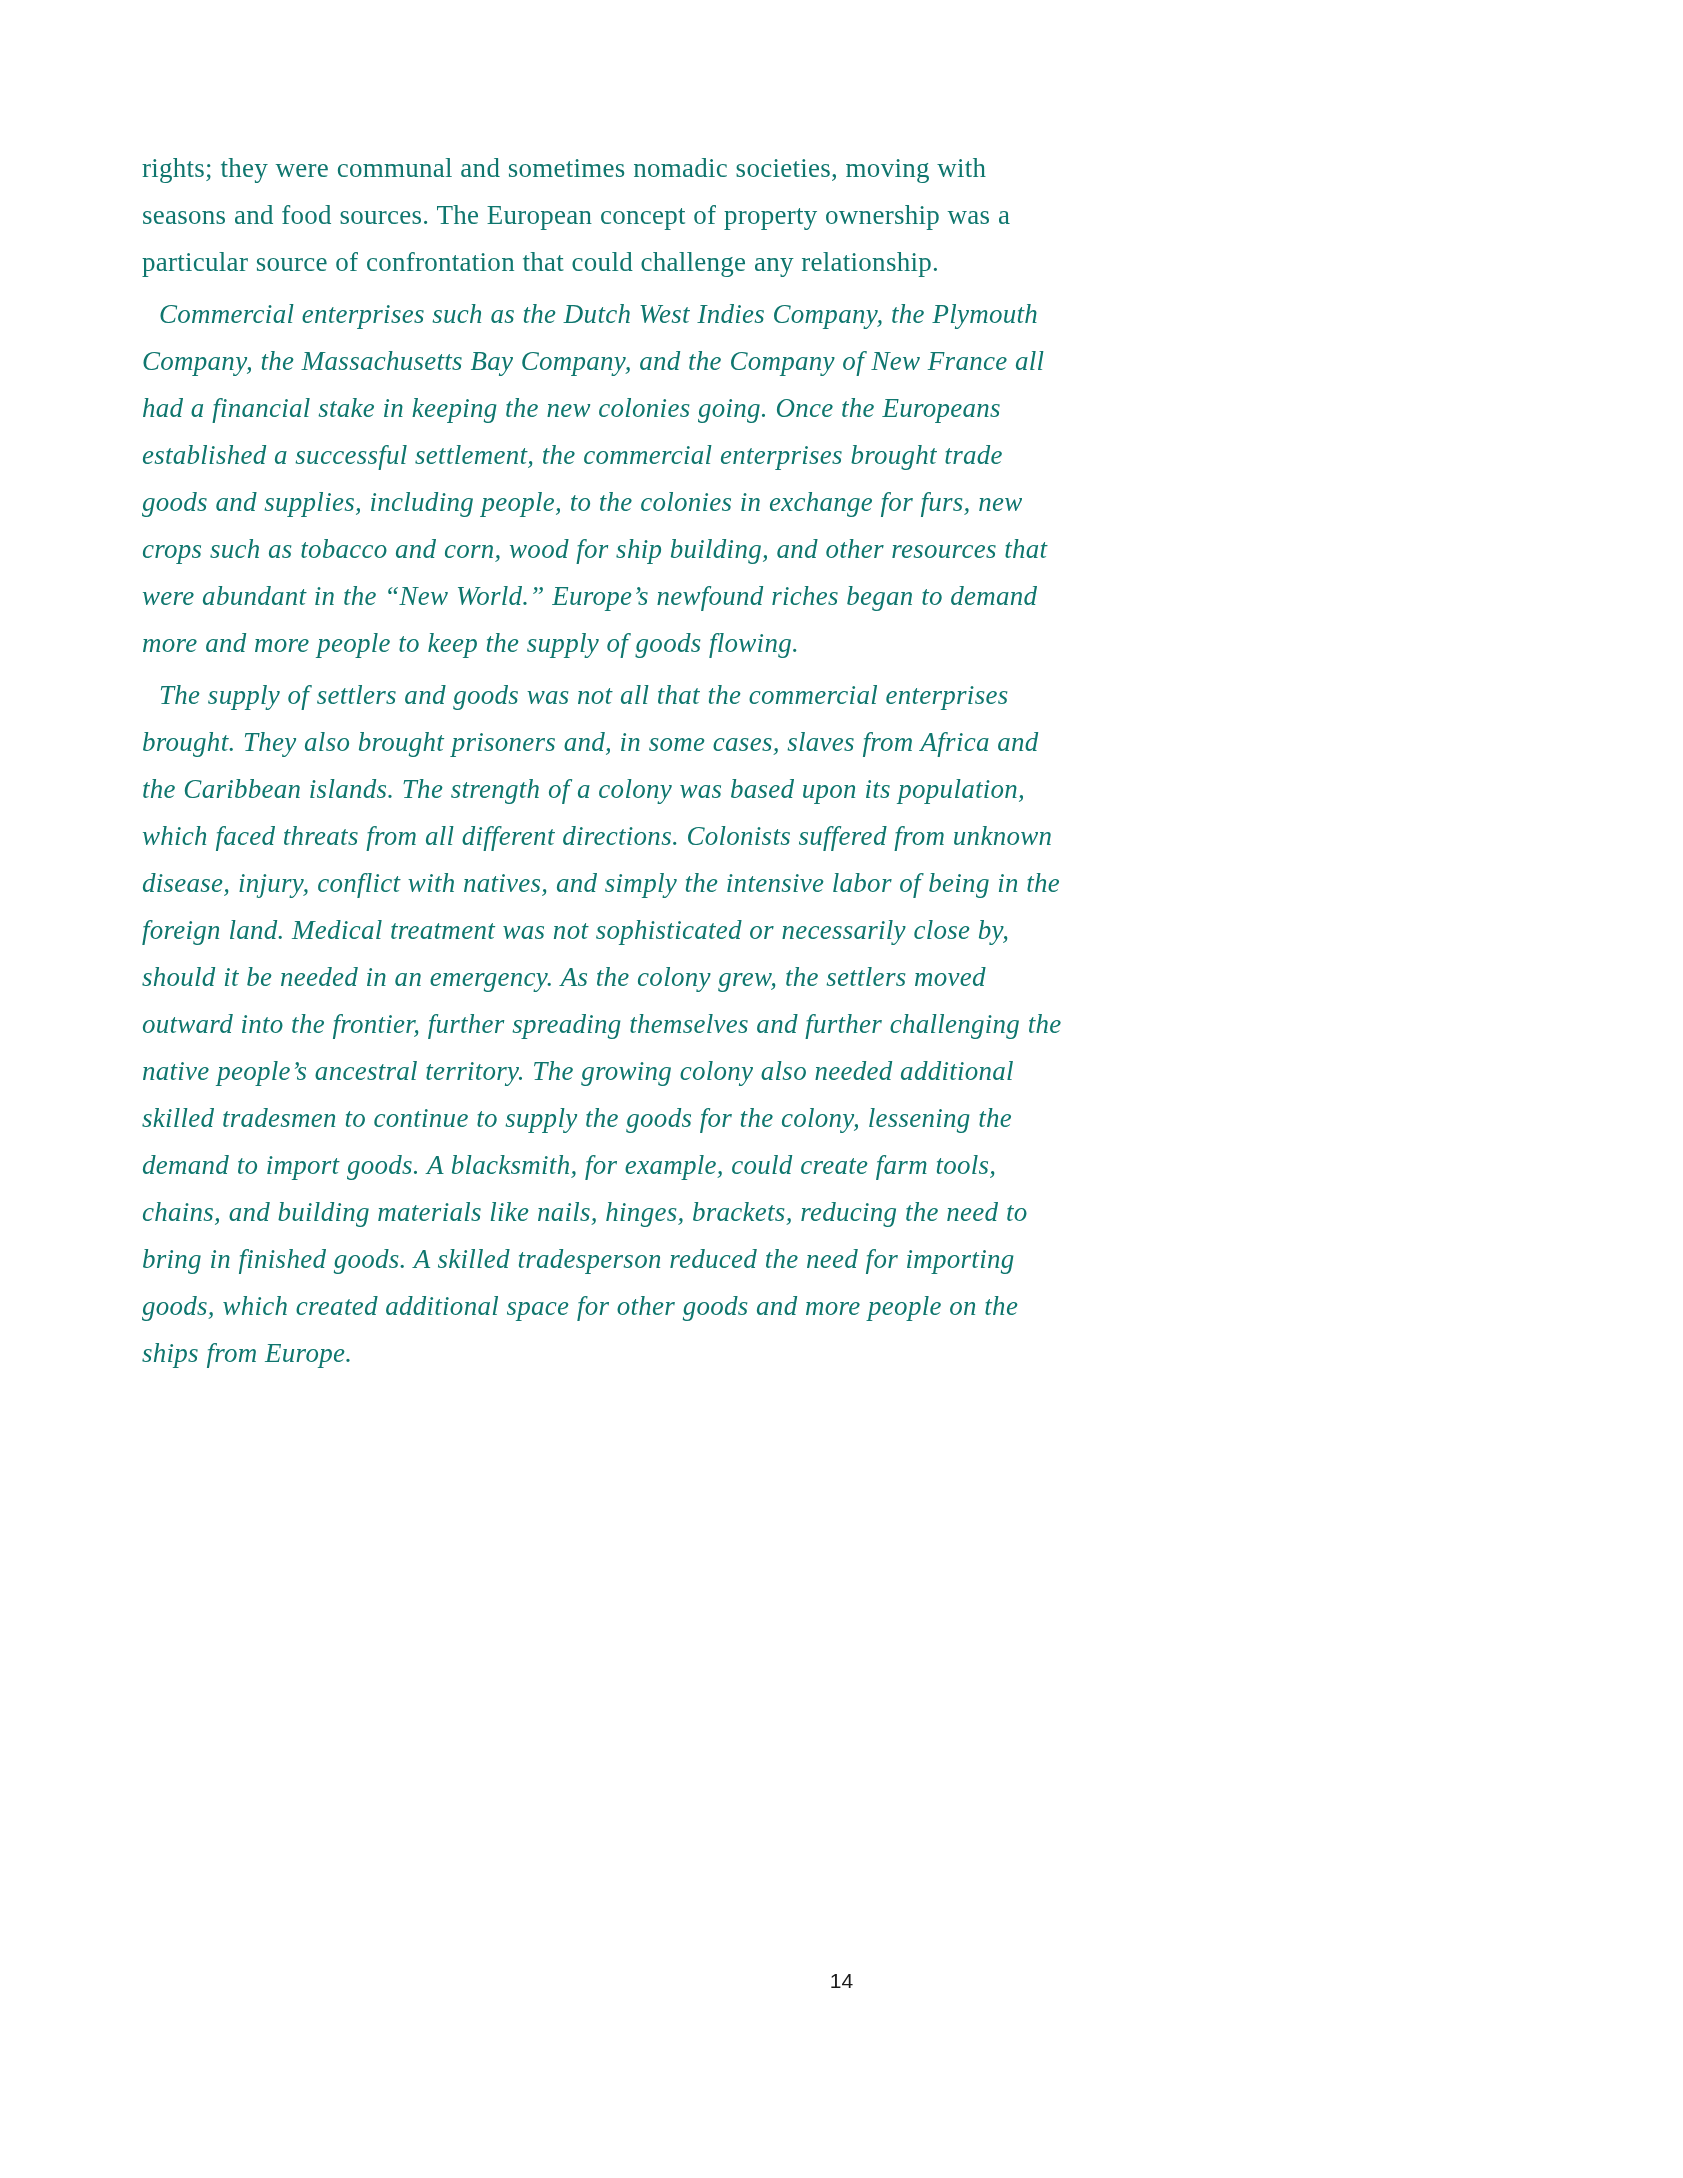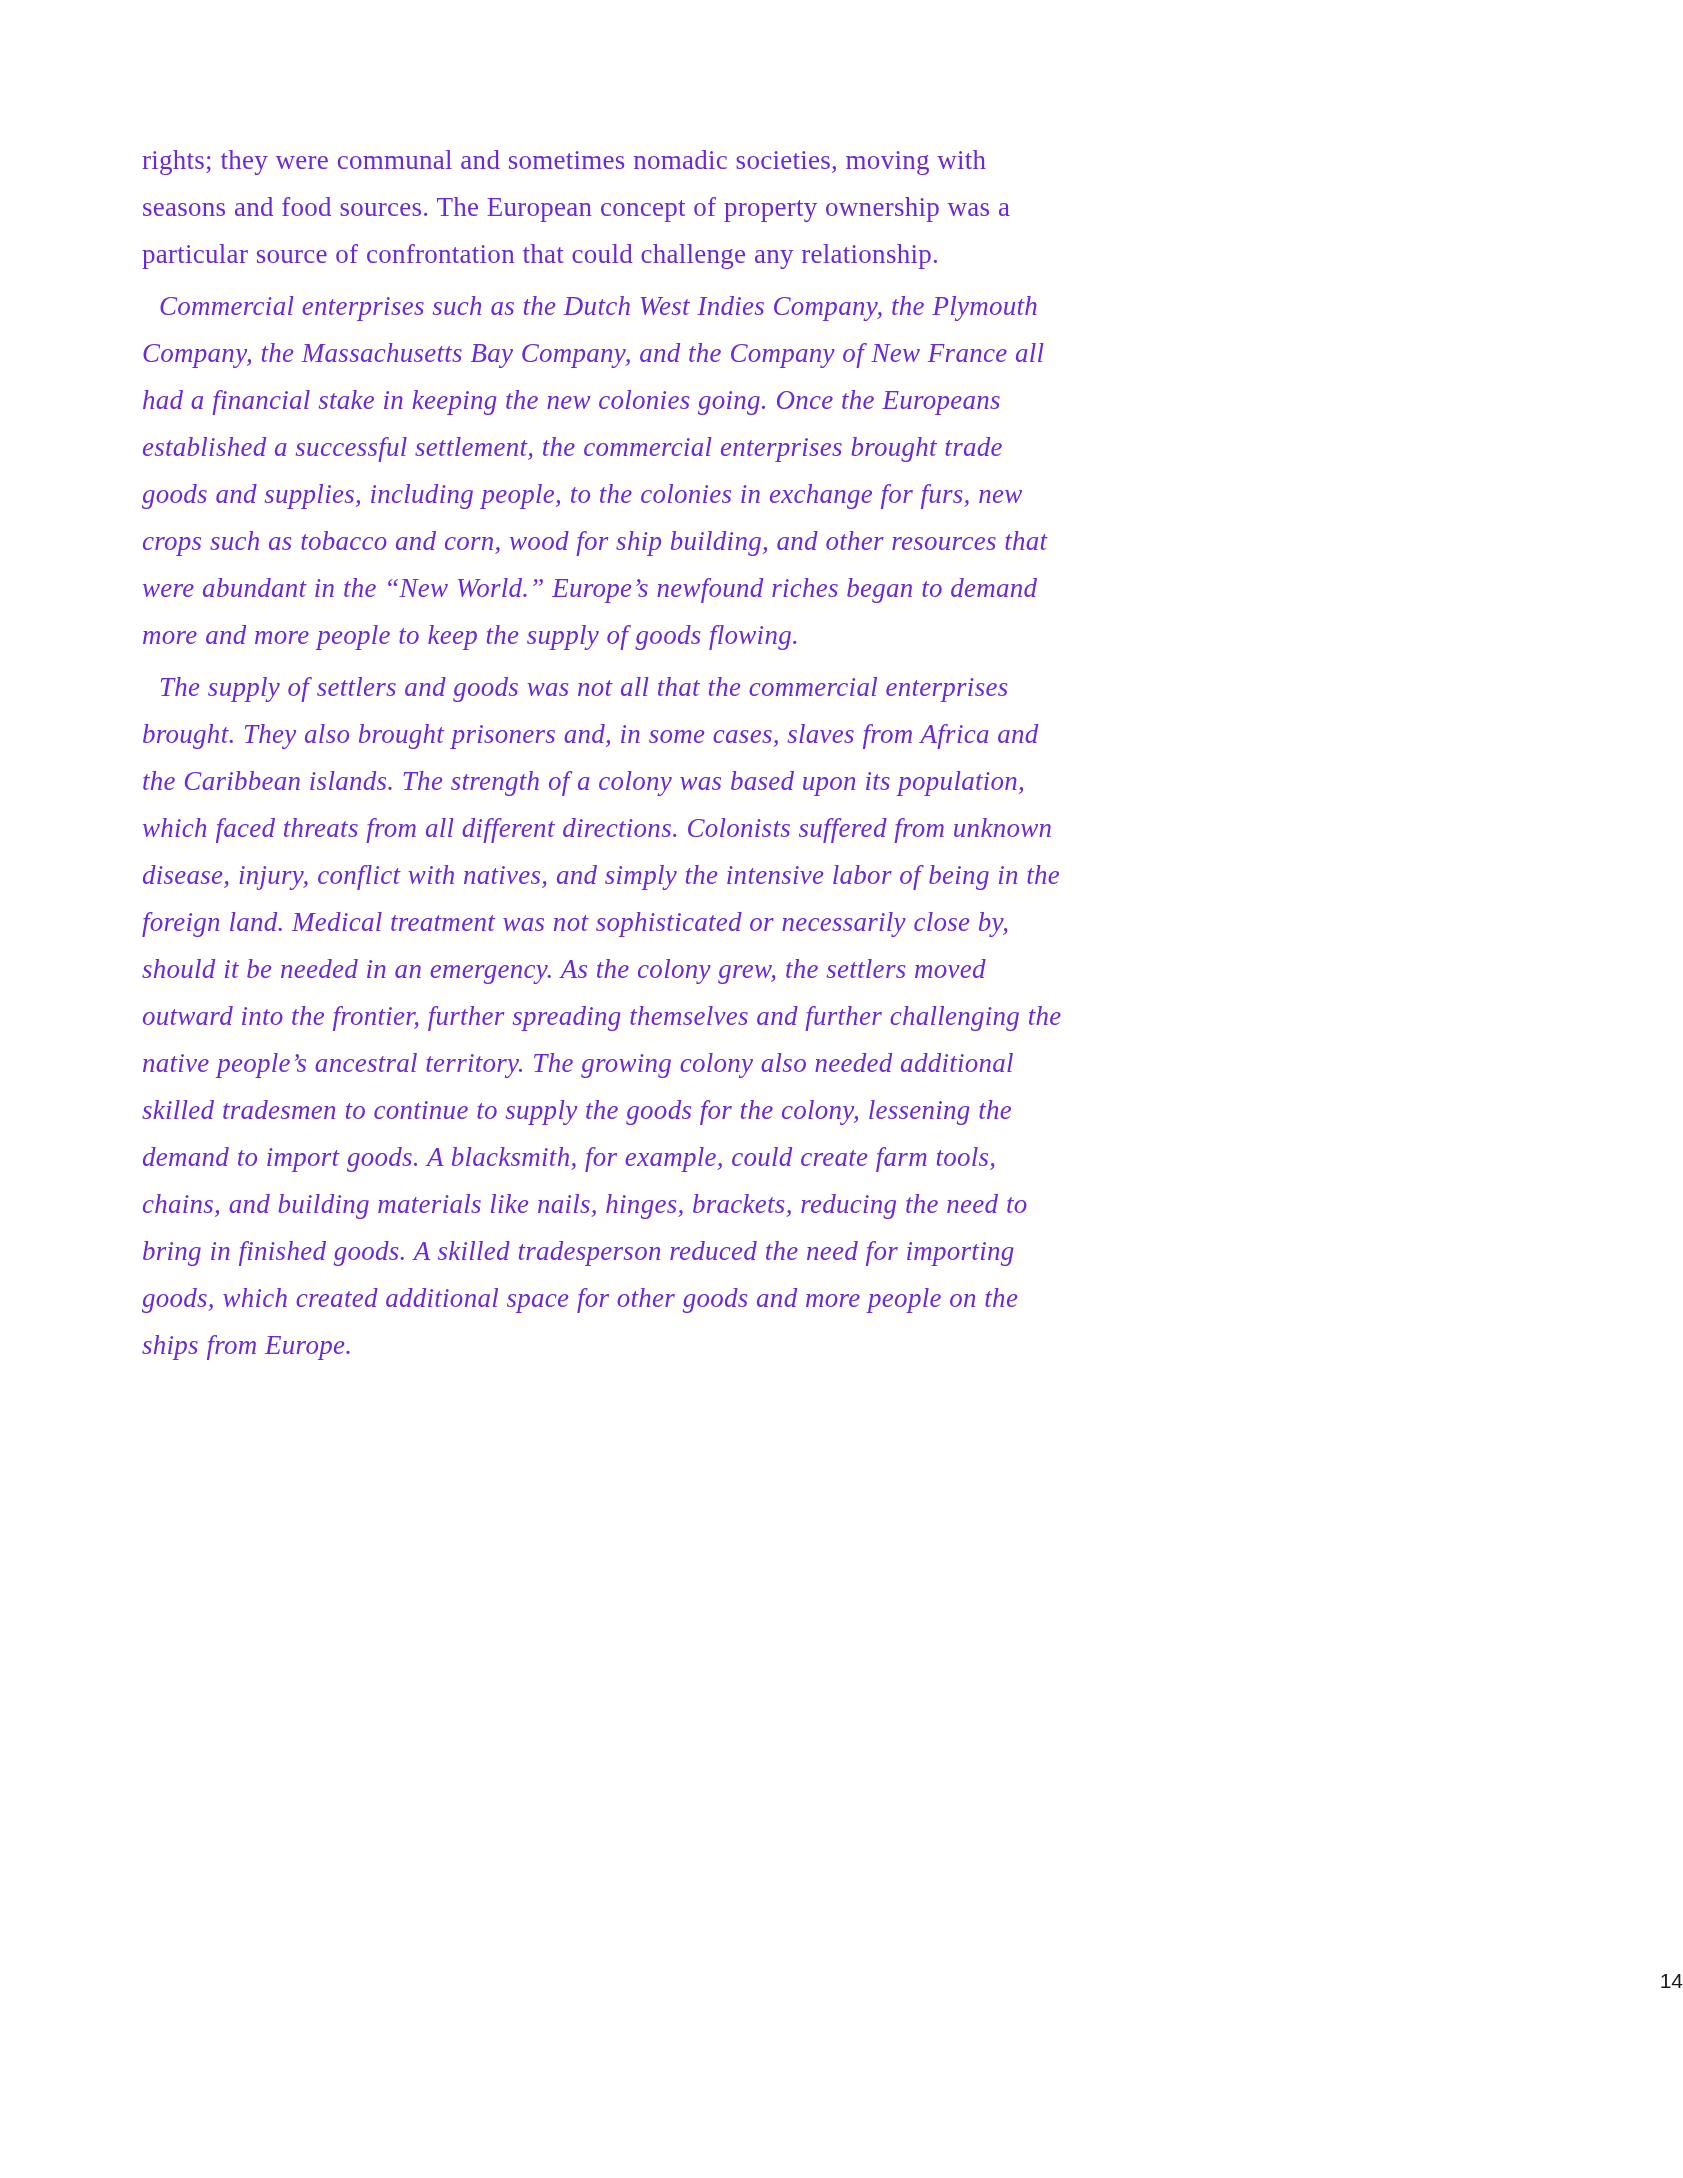--- a/index.html
+++ b/index.html
@@ -24,44 +24,44 @@
   }
 
   .page-body {
     position: absolute;
     left: 142px;
     top: 137px;
     width: 921px;
   }
 
   .para {
-    margin: 0 0 5px 0;
+    margin: 8px 0 5px 0;
     font-size: 27px;
     line-height: 47px;
     text-align: left;
-    color: #6d28d9;
+    color: #0f766e;
     letter-spacing: 0.01em;
     word-spacing: 0.02em;
   }
 
   .para + .para {
     margin-top: 4px;
     font-style: italic;
   }
 
   .para.indent {
     text-indent: 17px;
   }
 
   .page-number {
     position: absolute;
     left: 0;
     right: 0;
     top: 1968px;
-    text-align: right;
+    text-align: center;
     font-family: "Liberation Sans", "DejaVu Sans", sans-serif;
     font-size: 21px;
     line-height: 26px;
     color: #1a1a1a;
   }
 </style>
 </head>
 <body>
 
 <div class="page">

